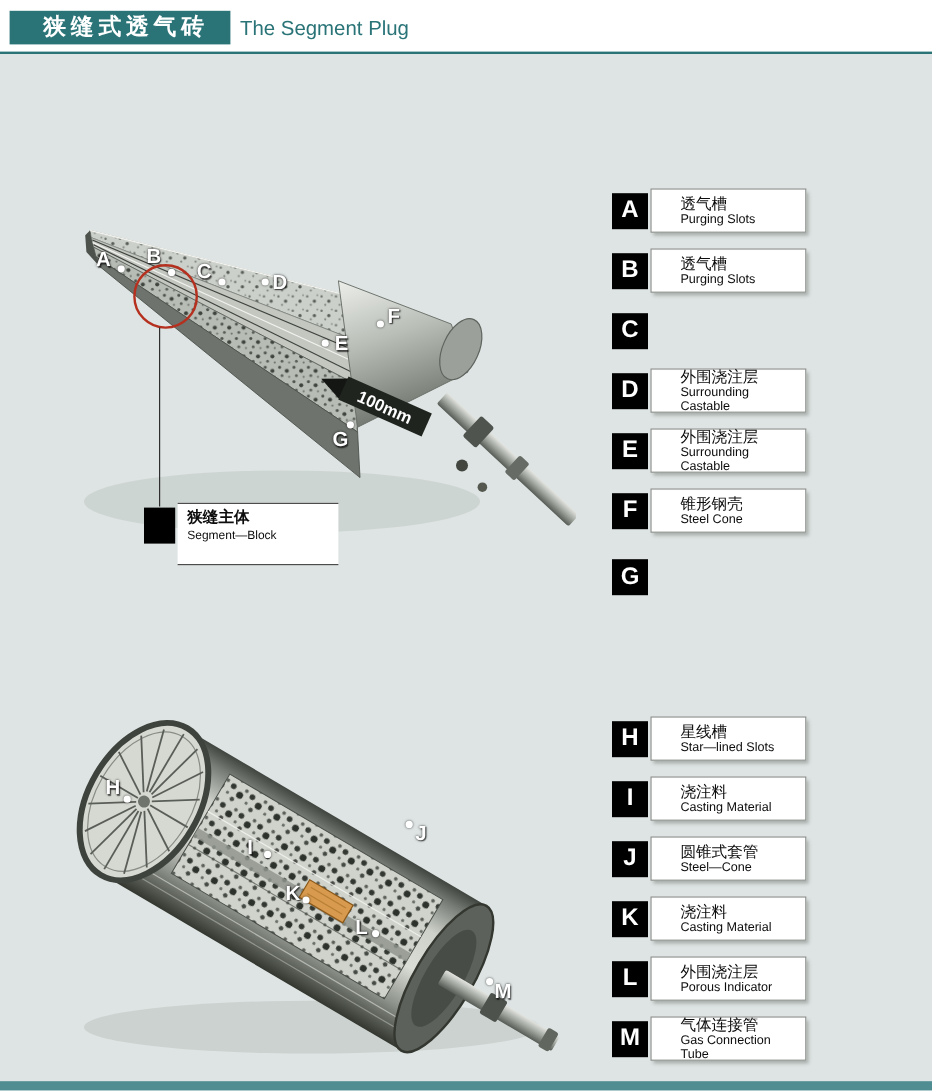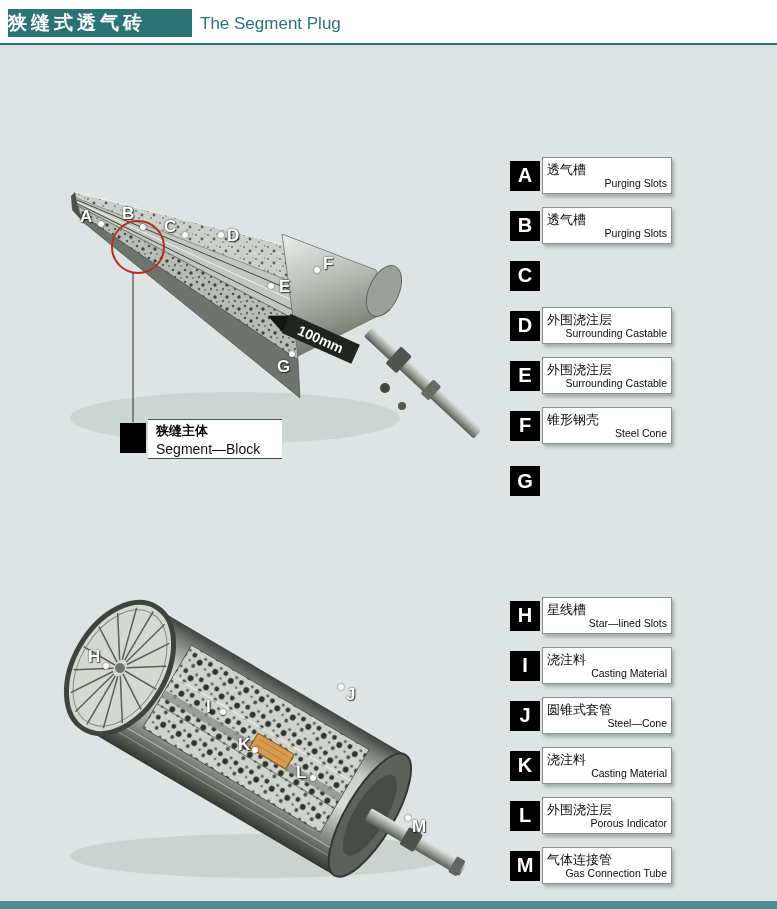--- a/index.html
+++ b/index.html
@@ -3,55 +3,55 @@
 <meta charset="utf-8">
 <style>
   * { margin:0; padding:0; box-sizing:border-box; }
   html,body { background:#ffffff; }
   body { font-family:"Liberation Sans","DejaVu Sans",sans-serif; }
   #page { position:relative; width:777px; height:909px; background:#ffffff; overflow:hidden; }
 
   
   .header-band { position:absolute; left:8px; top:9px; width:184px; height:28px;
     background:var(--accent,#2a7478); color:#fff; font-weight:bold; font-size:19px;
-    line-height:28px; padding-left:0; letter-spacing:4px; }
+    line-height:28px; padding-left:28px; letter-spacing:4px; }
   .header-en { position:absolute; left:200px; top:14px; font-size:17px; color:var(--accent,#2a7478); }
   .header-rule { position:absolute; left:0; top:43px; width:777px; height:2px; background:var(--accent,#2a7478); }
   .content-bg { position:absolute; left:0; top:45px; width:777px; height:857px; background:var(--page_bg,#dde4e3); }
   .bottom-bar { position:absolute; left:0; top:901px; width:777px; height:8px; background:var(--accent_bar,#4f8d92); }
 
   
   .fig { position:absolute; }
 
   .fig-letter { position:absolute; color:#fff; font-weight:bold; font-size:17px;
     text-shadow:0 0 2px rgba(0,0,0,.85), 1px 1px 1px rgba(0,0,0,.6); line-height:1; }
   .fig-dot { position:absolute; width:6px; height:6px; border-radius:50%; background:#fff;
     box-shadow:0 0 2px rgba(0,0,0,.7); }
 
   
   .callout-square { position:absolute; left:120px; top:423px; width:26px; height:30px; background:#000; }
-  .callout-box { position:absolute; left:148px; top:419px; width:134px; height:40px; background:#fff;
+  .callout-box { position:absolute; left:148px; top:419px; width:134px; height:52px; background:#fff;
     border-top:1px solid #4c4c4c; border-bottom:1px solid #4c4c4c; padding:3px 8px; }
   .callout-zh { font-size:13px; font-weight:bold; color:#0d0d0d; line-height:1.3; }
-  .callout-en { font-size:14px; color:#0d0d0d; line-height:1.3; }
+  .callout-en { font-size:10px; color:#0d0d0d; line-height:1.3; }
 
   
   .legend { position:absolute; left:510px; width:162px; }
   .legend.group-a { top:157px; }
   .legend.group-b { top:597px; }
   .legend-row { display:flex; align-items:stretch; height:37px; margin-bottom:13px; }
   .legend-row.tall { height:48px; margin-bottom:0; }
   .legend-letter { flex:0 0 30px; width:30px; height:30px; align-self:center; margin-right:2px;
     background:#000; color:#fff; font-weight:bold; font-size:20px;
     display:flex; align-items:center; justify-content:center; }
   .legend-box { flex:1; background:#fff; border:1px solid #8d918d;
-    box-shadow:2px 3px 3px rgba(60,65,60,.35); padding:2px 4px;
+    box-shadow:2px 3px 3px rgba(60,65,60,.35); padding:2px 24px;
     display:flex; flex-direction:column; justify-content:center; }
   .legend-zh { font-size:13px; color:#0c0c0c; line-height:1.2; }
-  .legend-en { font-size:10.5px; color:#0c0c0c; line-height:1.15; white-space:pre-line;text-align:right; }
+  .legend-en { font-size:10.5px; color:#0c0c0c; line-height:1.15; white-space:pre-line; }
   .legend-row.tall .legend-en { font-size:9.5px; }
 </style>
 </head>
 <body>
 
 <div id="page">
 
   <div class="header-band">狭缝式透气砖</div>
   <div class="header-en">The Segment Plug</div>
   <div class="header-rule"></div>

